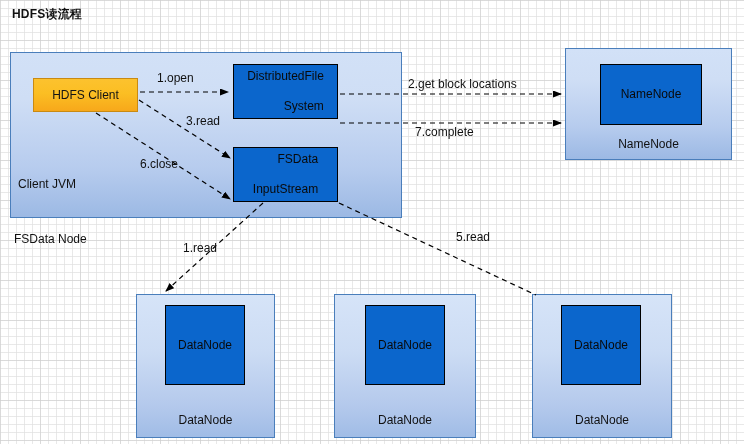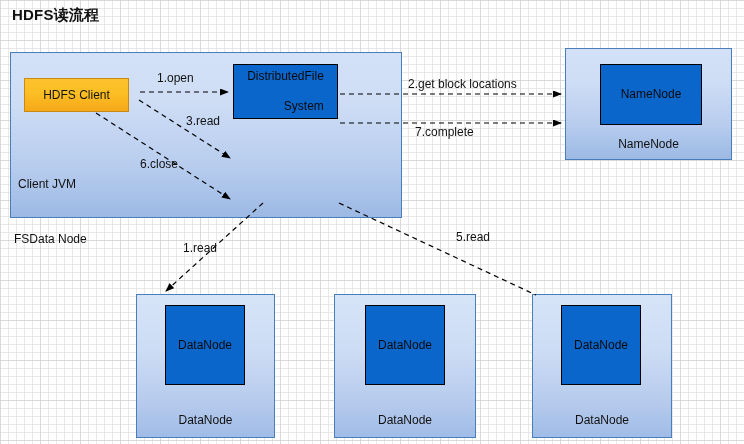--- a/index.html
+++ b/index.html
@@ -18,21 +18,21 @@
       linear-gradient(to bottom, rgba(205,205,205,.55) 1px, transparent 1px),
       linear-gradient(to right, rgba(225,225,225,.75) 1px, transparent 1px),
       linear-gradient(to bottom, rgba(225,225,225,.75) 1px, transparent 1px);
     background-size:40px 40px,40px 40px,8px 8px,8px 8px;
     background-position:0 0,0 0,0 0,0 0;
   }
   #svg-layer{position:absolute;left:0;top:0;width:744px;height:444px;}
 
   .title{
     position:absolute;left:12px;top:6px;
-    font-size:15px;font-weight:bold;color:#111111;
+    font-size:12px;font-weight:bold;color:#111111;
     letter-spacing:.2px;white-space:nowrap;
   }
 
   
   .node-box{
     position:absolute;
     background:linear-gradient(to bottom,#d2e1f7 0%,#cfdef5 28%,#b7ccee 70%,#9cb9e4 100%);
     border:1px solid #4a7ebb;
     box-sizing:border-box;
   }
@@ -89,31 +89,37 @@
 <div id="canvas">
 
   <div class="title">HDFS读流程</div>
 
   <div class="node-box" style="left:10px;top:52px;width:392px;height:166px;"></div>
 
   <div class="jvm-label" style="left:18px;top:177px;">Client JVM</div>
 
   <div class="outside-label" style="left:14px;top:232px;">FSData Node</div>
 
-  <div class="client-box" style="left:24px;top:78px;width:105px;height:34px;">
+  <div class="client-box" style="left:33px;top:78px;width:105px;height:34px;">
     <span>HDFS Client</span>
   </div>
 
   <div class="comp-box" style="left:233px;top:64px;width:105px;height:55px;">
     <span>
       <span>DistributedFile</span><br>
       <span>System</span>
     </span>
   </div>
 
+  <div class="comp-box" style="left:233px;top:147px;width:105px;height:55px;">
+    <span>
+      <span>FSData</span><br>
+      <span>InputStream</span>
+    </span>
+  </div>
 
   <div class="node-box" style="left:565px;top:48px;width:167px;height:112px;"></div>
 
   <div class="comp-box" style="left:600px;top:64px;width:102px;height:61px;">
     <span>NameNode</span>
   </div>
 
   <div class="node-caption" style="left:565px;top:137px;width:167px;">NameNode</div>
 
   <div class="node-box tall" style="left:136px;top:294px;width:139px;height:144px;"></div>

